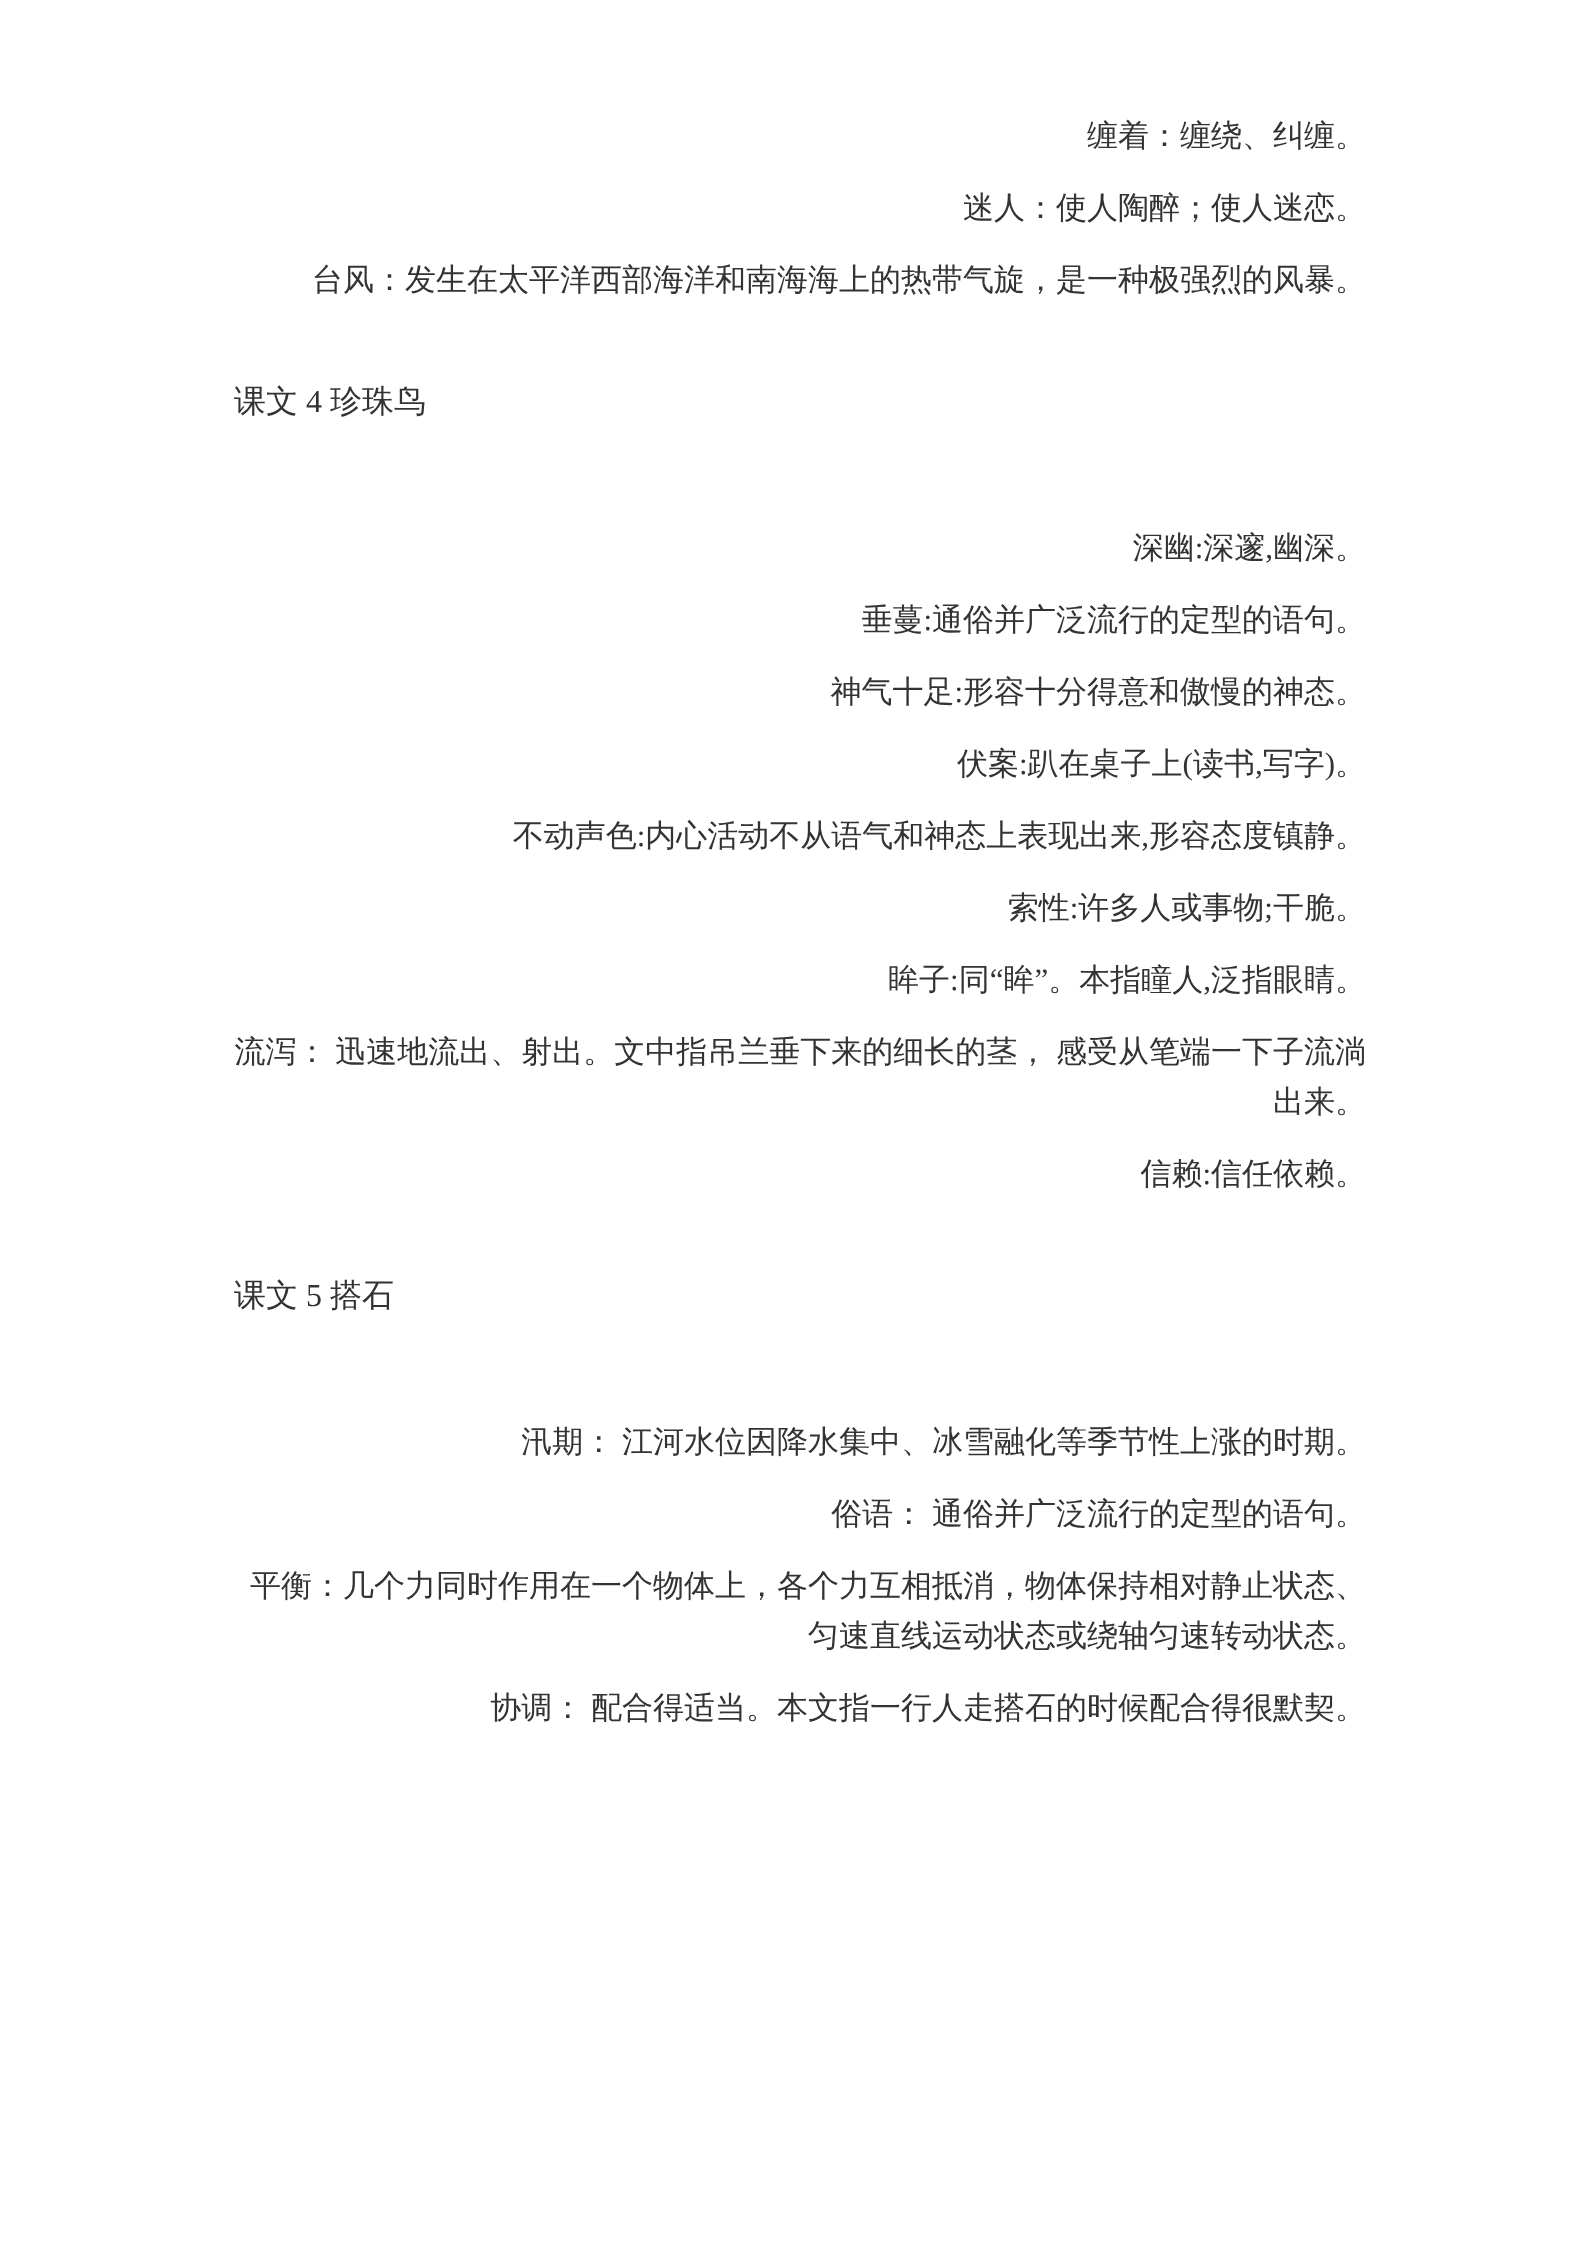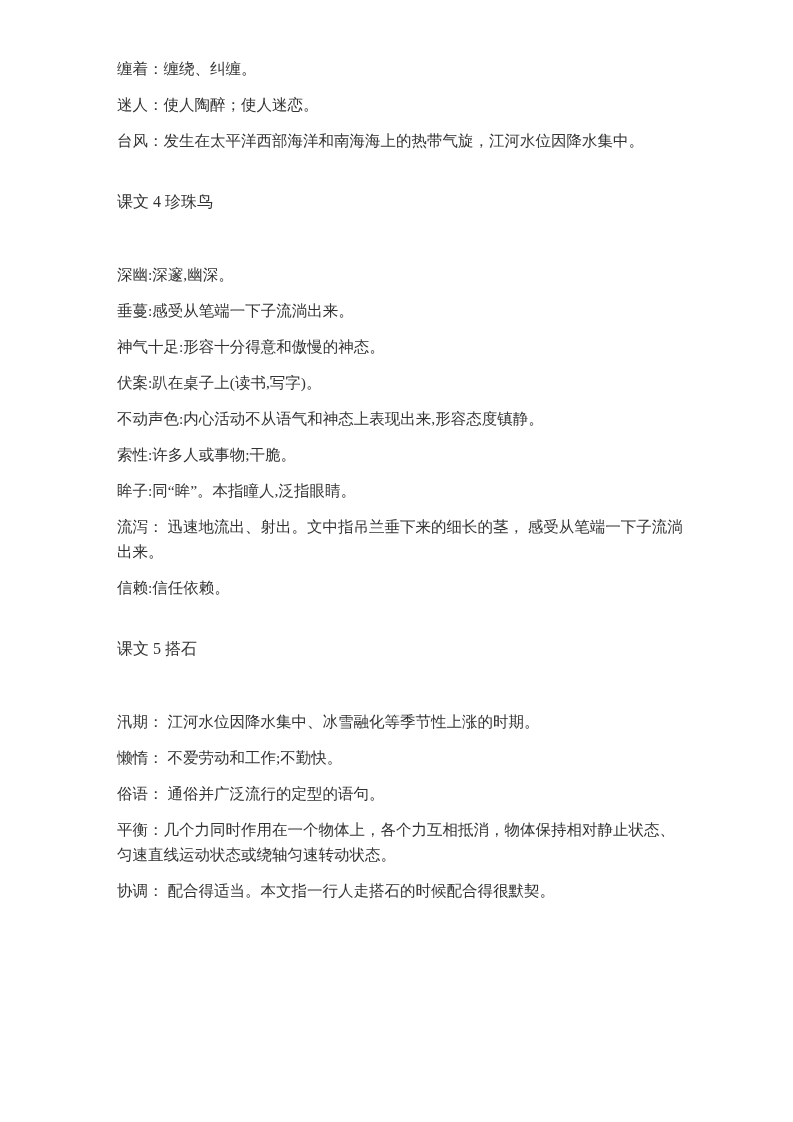--- a/index.html
+++ b/index.html
@@ -15,60 +15,59 @@
     background: #ffffff;
     padding: 56px 110px 0 117px;
     font-family: "Liberation Serif", "DejaVu Serif", serif;
     font-size: 15.5px;
     line-height: 25px;
     color: #333333;
     overflow: hidden;
   }
   .entry {
     margin: 0 0 11px 0;
-    text-align: left;
+    text-align: right;
     word-break: break-all;
   }
   .lesson-heading {
     font-size: 16px;
     font-weight: normal;
     line-height: 25px;
     margin: 36px 0 48px 0;
     color: #333333;
   }
   section { margin: 0; padding: 0; }
 </style>
 </head>
 <body>
 
 <div class="page">
 
   <section>
     <p class="entry">缠着：缠绕、纠缠。</p>
     <p class="entry">迷人：使人陶醉；使人迷恋。</p>
-    <p class="entry">台风：发生在太平洋西部海洋和南海海上的热带气旋，江河水位因降水集中。</p>
+    <p class="entry">台风：发生在太平洋西部海洋和南海海上的热带气旋，是一种极强烈的风暴。</p>
   </section>
 
   <h2 class="lesson-heading">课文 4 珍珠鸟</h2>
 
   <section>
     <p class="entry">深幽:深邃,幽深。</p>
-    <p class="entry">垂蔓:感受从笔端一下子流淌出来。</p>
+    <p class="entry">垂蔓:通俗并广泛流行的定型的语句。</p>
     <p class="entry">神气十足:形容十分得意和傲慢的神态。</p>
     <p class="entry">伏案:趴在桌子上(读书,写字)。</p>
     <p class="entry">不动声色:内心活动不从语气和神态上表现出来,形容态度镇静。</p>
     <p class="entry">索性:许多人或事物;干脆。</p>
     <p class="entry">眸子:同“眸”。本指瞳人,泛指眼睛。</p>
     <p class="entry">流泻： 迅速地流出、射出。文中指吊兰垂下来的细长的茎， 感受从笔端一下子流淌出来。</p>
     <p class="entry">信赖:信任依赖。</p>
   </section>
 
   <h2 class="lesson-heading">课文 5 搭石</h2>
 
   <section>
     <p class="entry">汛期： 江河水位因降水集中、冰雪融化等季节性上涨的时期。</p>
-    <p class="entry">懒惰： 不爱劳动和工作;不勤快。</p>
     <p class="entry">俗语： 通俗并广泛流行的定型的语句。</p>
     <p class="entry">平衡：几个力同时作用在一个物体上，各个力互相抵消，物体保持相对静止状态、匀速直线运动状态或绕轴匀速转动状态。</p>
     <p class="entry">协调： 配合得适当。本文指一行人走搭石的时候配合得很默契。</p>
   </section>
 
 </div>
 
 </body></html>

